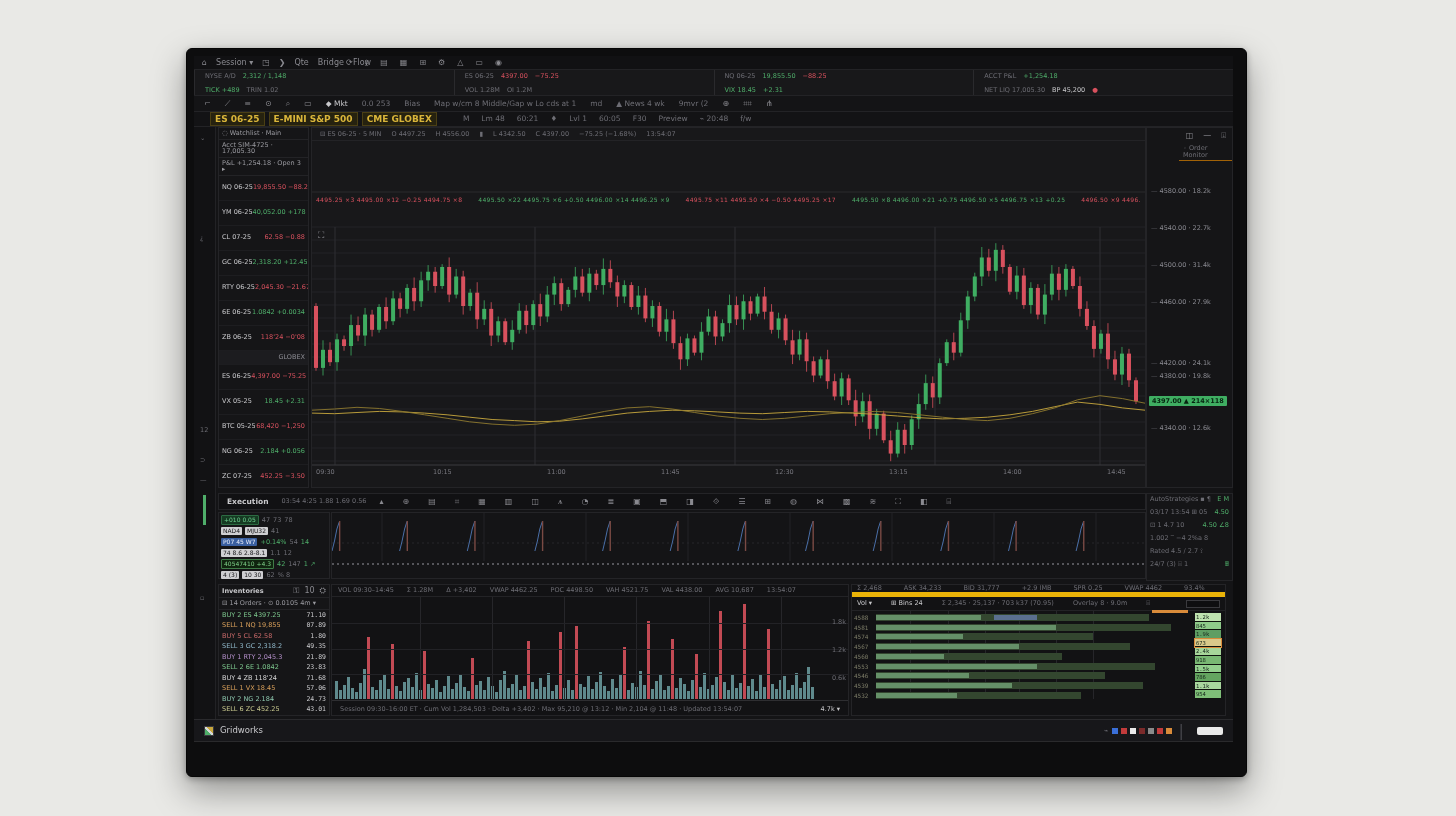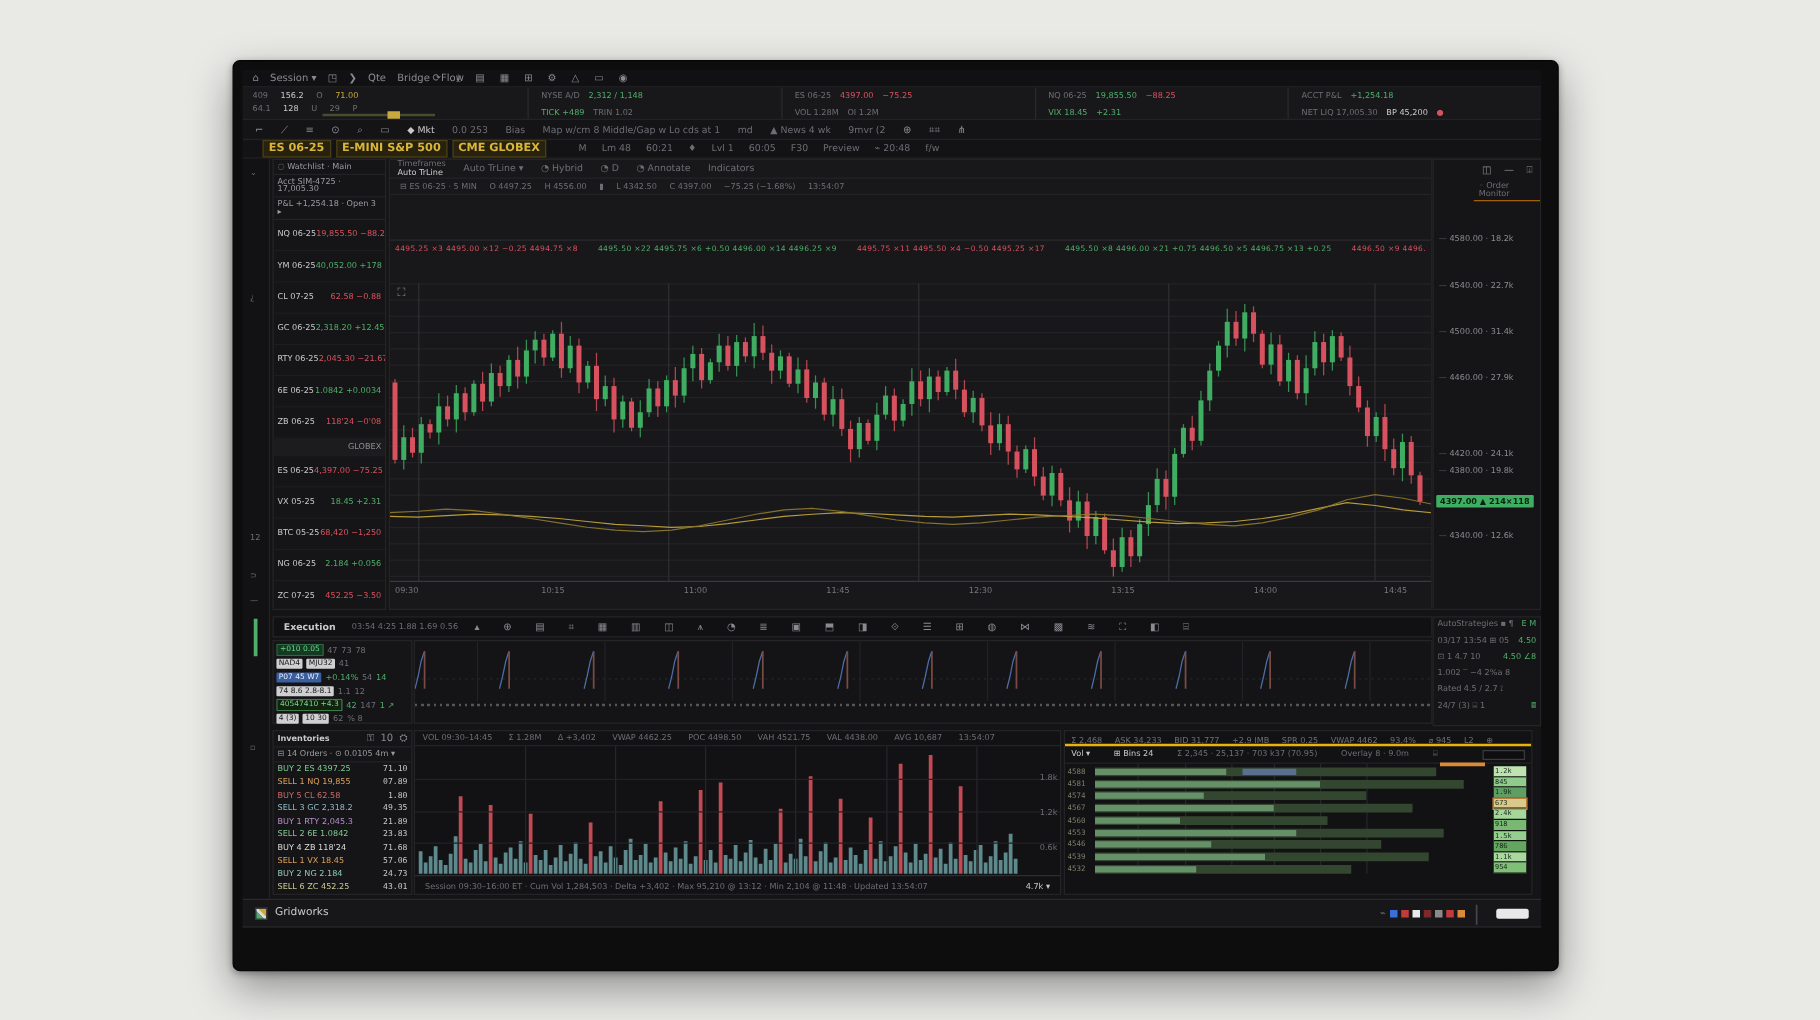--- a/index.html
+++ b/index.html
@@ -81,21 +81,21 @@
   #vp-head{height:12px;display:flex;gap:13px;align-items:center;padding:0 6px;border-bottom:1px solid #232326;white-space:nowrap;overflow:hidden;}
   #vp-plot{position:absolute;left:0;top:12px;width:516px;height:104px;border-bottom:1px solid #2e2e31;}
   #vp-bars{position:absolute;left:3px;bottom:1px;width:486px;height:100px;display:flex;align-items:flex-end;gap:1px;}
   #vp-bars i{width:3px;background:#5f8a8d;display:block;}
   #vp-foot{position:absolute;left:0;top:117px;width:516px;height:14px;display:flex;align-items:center;padding:0 8px;
     white-space:nowrap;overflow:hidden;}
   .vgrid{position:absolute;top:0;bottom:0;width:1px;background:#26262a;}
   .hgrid{position:absolute;left:0;right:0;height:1px;background:#222226;}
   
   #depthpanel{left:657px;top:528px;width:375px;height:132px;background:#121214;border:1px solid #242427;overflow:hidden;}
-  #dp-h1{height:12px;display:flex;gap:10px;align-items:flex-end;padding:0 5px;border-bottom:2px solid #eab308;white-space:nowrap;overflow:hidden;}
+  #dp-h1{height:12px;display:flex;gap:22px;align-items:center;padding:0 5px;border-bottom:5px solid #eab308;white-space:nowrap;overflow:hidden;}
   #dp-h2{height:14px;display:flex;gap:19px;align-items:center;padding:0 5px;border-bottom:1px solid #232326;white-space:nowrap;overflow:hidden;}
   #dp-plot{position:absolute;left:0;top:26px;width:373px;height:92px;}
   .dp-row{position:absolute;left:24px;height:7px;}
   .dp-base{position:absolute;left:0;top:0;height:7px;background:#33462f;}
   .dp-hi{position:absolute;left:0;top:1px;height:5px;background:#6f9e72;opacity:.85;}
   .dp-blue{position:absolute;top:1px;height:5px;background:#5a6f8f;}
   .dp-lab{position:absolute;left:2px;width:20px;font-size:6px;color:#7d7d68;}
   #dp-ladder{position:absolute;left:343px;top:2px;width:26px;}
   .lad{height:8.6px;font-size:5.5px;color:#15241a;padding:1px 1px 0;overflow:hidden;border-bottom:1px solid #0e120d;}
   #dp-marker{position:absolute;left:300px;top:-1px;width:36px;height:3px;background:#d98b3a;}
@@ -137,40 +137,20 @@
           <span class="ico">▦</span>
           <span class="ico">⊞</span>
           <span class="ico">⚙</span>
           <span class="ico">△</span>
           <span class="ico">▭</span>
           <span class="ico">◉</span>
         </span>
   </div>
 
   <div id="quotebar" class="abs">
-    <div id="qb-left">
-      <div id="qb-left-rows">
-            <div class="row t6" style="gap: 10px; margin-bottom: 4px;">
-              <span class="dim">409</span>
-              <span class="wht">156.2</span>
-              <span class="dim">O</span>
-              <span class="y">71.00</span>
-            </div>
-            <div class="row t6" style="gap: 10px; margin-bottom: 4px;">
-              <span class="dim">64.1</span>
-              <span class="wht">128</span>
-              <span class="dim">U</span>
-              <span class="dim">29</span>
-              <span class="dim">P</span>
-            </div>
-          </div>
-      <div id="qb-slider">
-            <i></i>
-          </div>
-    </div>
     <div id="qb-blocks" style="display:flex;flex:1">
           <div class="qblock">
             <div class="qline t6">
               <span class="dim">NYSE A/D</span>
               <span class="g">2,312 / 1,148</span>
             </div>
             <div class="qline t6">
               <span class="g">TICK +489</span>
               <span class="dim">TRIN 1.02</span>
             </div>
@@ -311,31 +291,20 @@
             <span class="t6 g">2.184 +0.056</span>
           </div>
           <div class="wl-row">
             <span class="t6 wht">ZC 07-25</span>
             <span class="t6 r">452.25 −3.50</span>
           </div>
         </div>
   </div>
 
   <div id="chartpanel" class="abs">
-    <div id="ch-tabs">
-          <div class="t6 dim" style="line-height: 1.1;">
-            <div>Timeframes</div>
-            <div class="wht">Auto TrLine</div>
-          </div>
-          <span class="t7 dim">Auto TrLine ▾</span>
-          <span class="t7 dim">◔ Hybrid</span>
-          <span class="t7 dim">◔ D</span>
-          <span class="t7 dim">◔ Annotate</span>
-          <span class="t7 dim">Indicators</span>
-        </div>
     <div id="ch-info" class="t6 dim">
           <span>⊟ ES 06-25 · 5 MIN</span>
           <span>O 4497.25</span>
           <span>H 4556.00</span>
           <span>▮</span>
           <span>L 4342.50</span>
           <span>C 4397.00</span>
           <span>−75.25 (−1.68%)</span>
           <span>13:54:07</span>
         </div>

